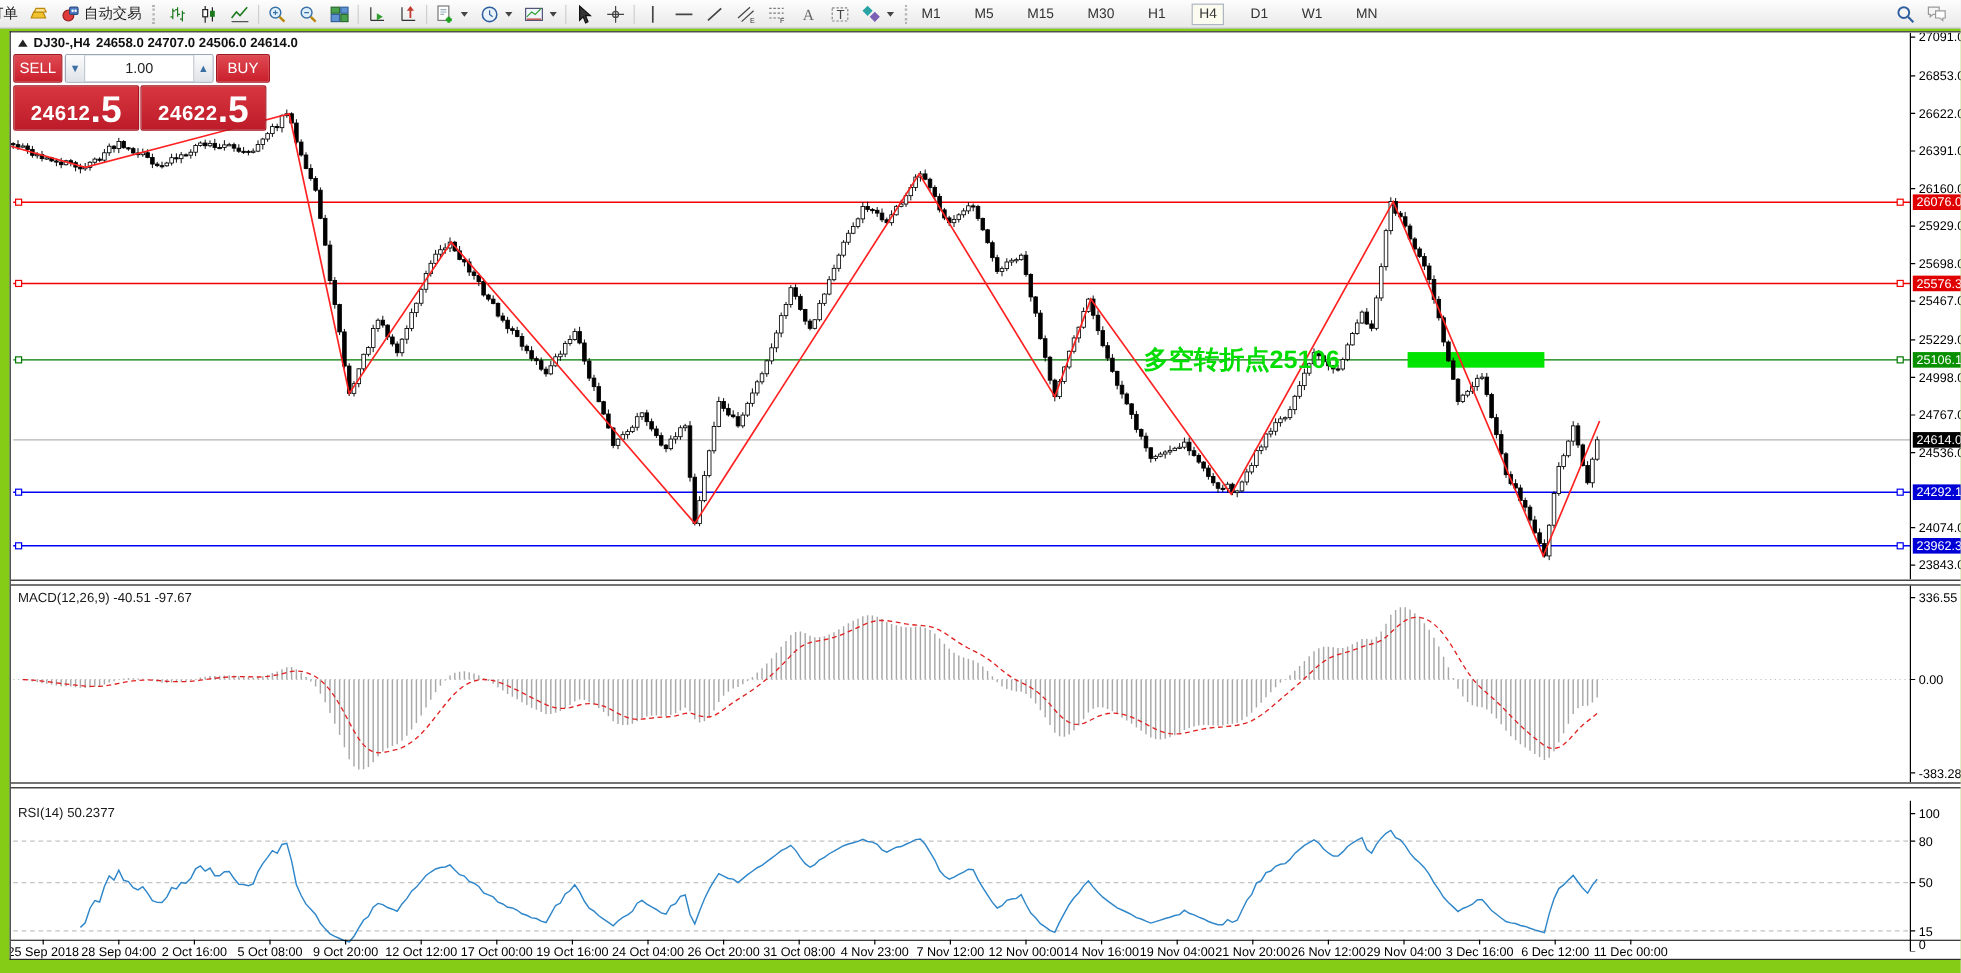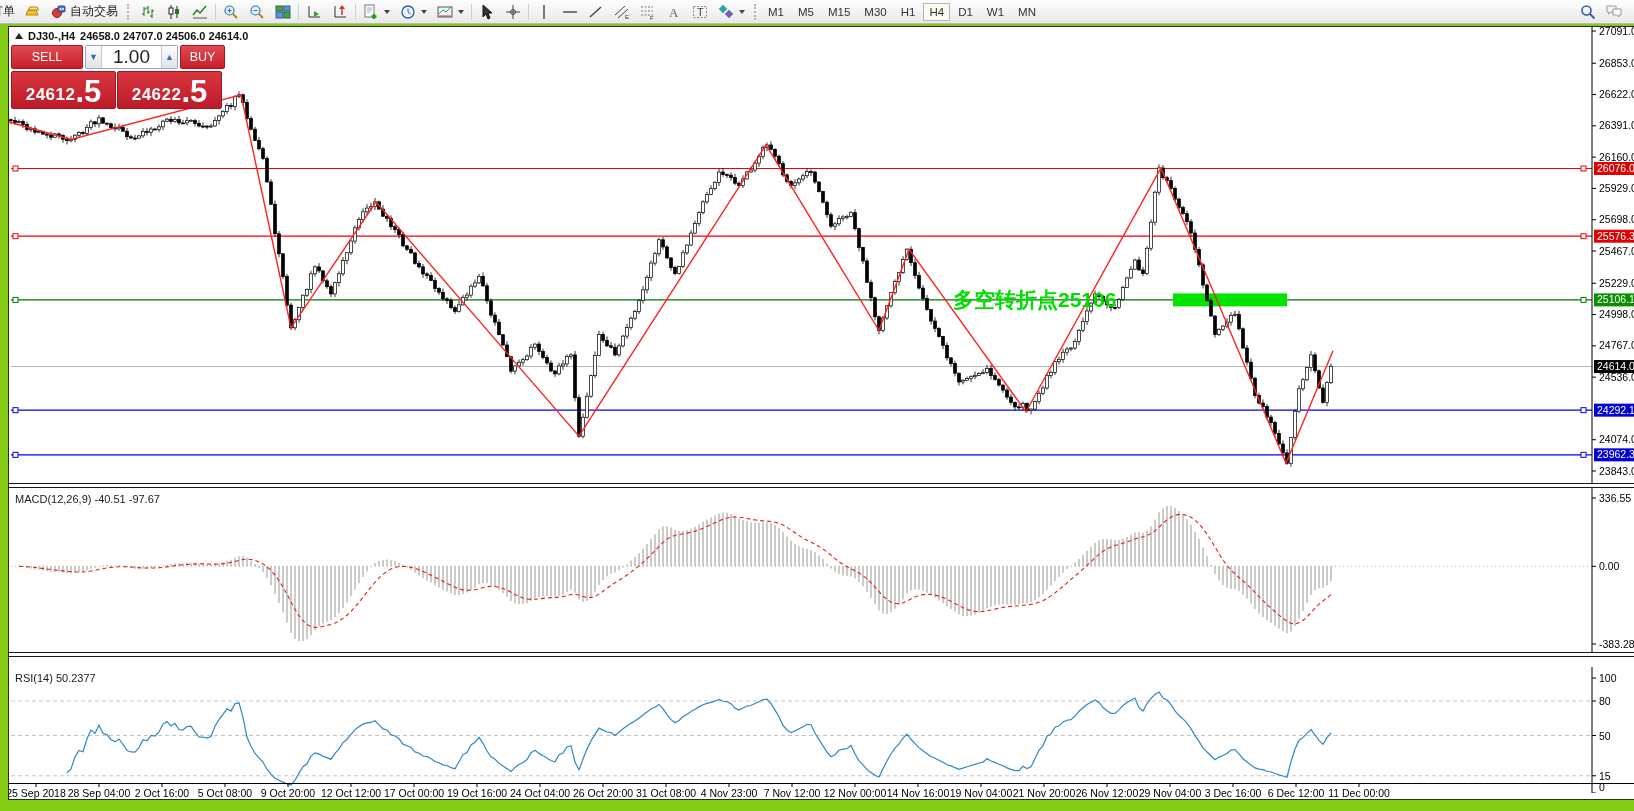--- a/index.html
+++ b/index.html
@@ -33,30 +33,30 @@
     border-top:1px solid #1a1a1a; border-bottom:1px solid #1a1a1a; }
   .chart-title { position:absolute; top:3px; left:6px; font-size:11px; font-weight:bold;
     color:#111; display:flex; align-items:center; gap:5px; z-index:5; }
   .tri-up { width:0; height:0; border-left:4px solid transparent; border-right:4px solid transparent;
     border-bottom:6px solid #222; }
   .pane-label { position:absolute; top:5px; left:6px; font-size:11px; color:#1a1a1a; z-index:5; }
 
   
   .trade-widget { position:absolute; top:18px; left:2px; width:214px; z-index:6; }
   .tw-row1 { display:flex; gap:2px; height:24px; }
-  .tw-sell-btn,.tw-buy-btn { width:72px; background:linear-gradient(#e04a52,#c91f2c);
+  .tw-sell-btn,.tw-buy-btn { width:41px; background:linear-gradient(#e04a52,#c91f2c);
     color:#fff; font-size:12.5px; display:flex; align-items:center; justify-content:center;
     border:1px solid #a51520; border-radius:2px; }
   .tw-buy-btn { width:45px; }
   .tw-spinner { flex:1; display:flex; border:1px solid #9aa7b8; background:#fff; border-radius:2px; }
   .tw-spin-btn { width:16px; background:linear-gradient(#fcfcfc,#dfe3e8); border-right:1px solid #c2c9d2;
     display:flex; align-items:center; justify-content:center; }
   .tw-spin-btn:last-child { border-right:none; border-left:1px solid #c2c9d2; }
   .tw-caret { color:#3a6ea5; font-size:9px; line-height:1; }
-  .tw-vol { flex:1; display:flex; align-items:center; justify-content:center; font-size:19px; color:#222; }
+  .tw-vol { flex:1; display:flex; align-items:center; justify-content:center; font-size:12px; color:#222; }
   .tw-row2 { display:flex; gap:1px; margin-top:2px; }
   .tw-price { width:105px; height:38px; background:linear-gradient(#d8363f,#bd1b29);
     border:1px solid #a51520; border-radius:2px; color:#fff; display:flex;
     align-items:flex-end; justify-content:center; padding-bottom:3px; }
   .tw-price .main { font-size:17px; font-weight:bold; letter-spacing:.5px; }
   .tw-price .big { font-size:31px; font-weight:bold; line-height:.85; }
 </style>
 </head>
 <body>
 
@@ -227,21 +227,21 @@
     </div>
     <div class="tb-btn">
       <svg class="icon" viewBox="0 0 16 16">
         <rect x="2" y="2" width="6" height="6" transform="rotate(45 5 5)" fill="#2aa3a3"></rect>
         <rect x="8" y="7" width="6" height="6" transform="rotate(45 11 10)" fill="#7a5fb5"></rect>
       </svg>
       <span class="caret"></span>
     </div>
 
     <div class="tb-handle"></div>
-    <div id="tf-bar" style="display:flex;align-items:center;gap:2px;">
+    <div id="tf-bar" style="display:flex;align-items:center;gap:16px;">
         <div class="tf-btn">M1</div>
         <div class="tf-btn">M5</div>
         <div class="tf-btn">M15</div>
         <div class="tf-btn">M30</div>
         <div class="tf-btn">H1</div>
         <div class="tf-btn active">H4</div>
         <div class="tf-btn">D1</div>
         <div class="tf-btn">W1</div>
         <div class="tf-btn">MN</div>
       </div>

